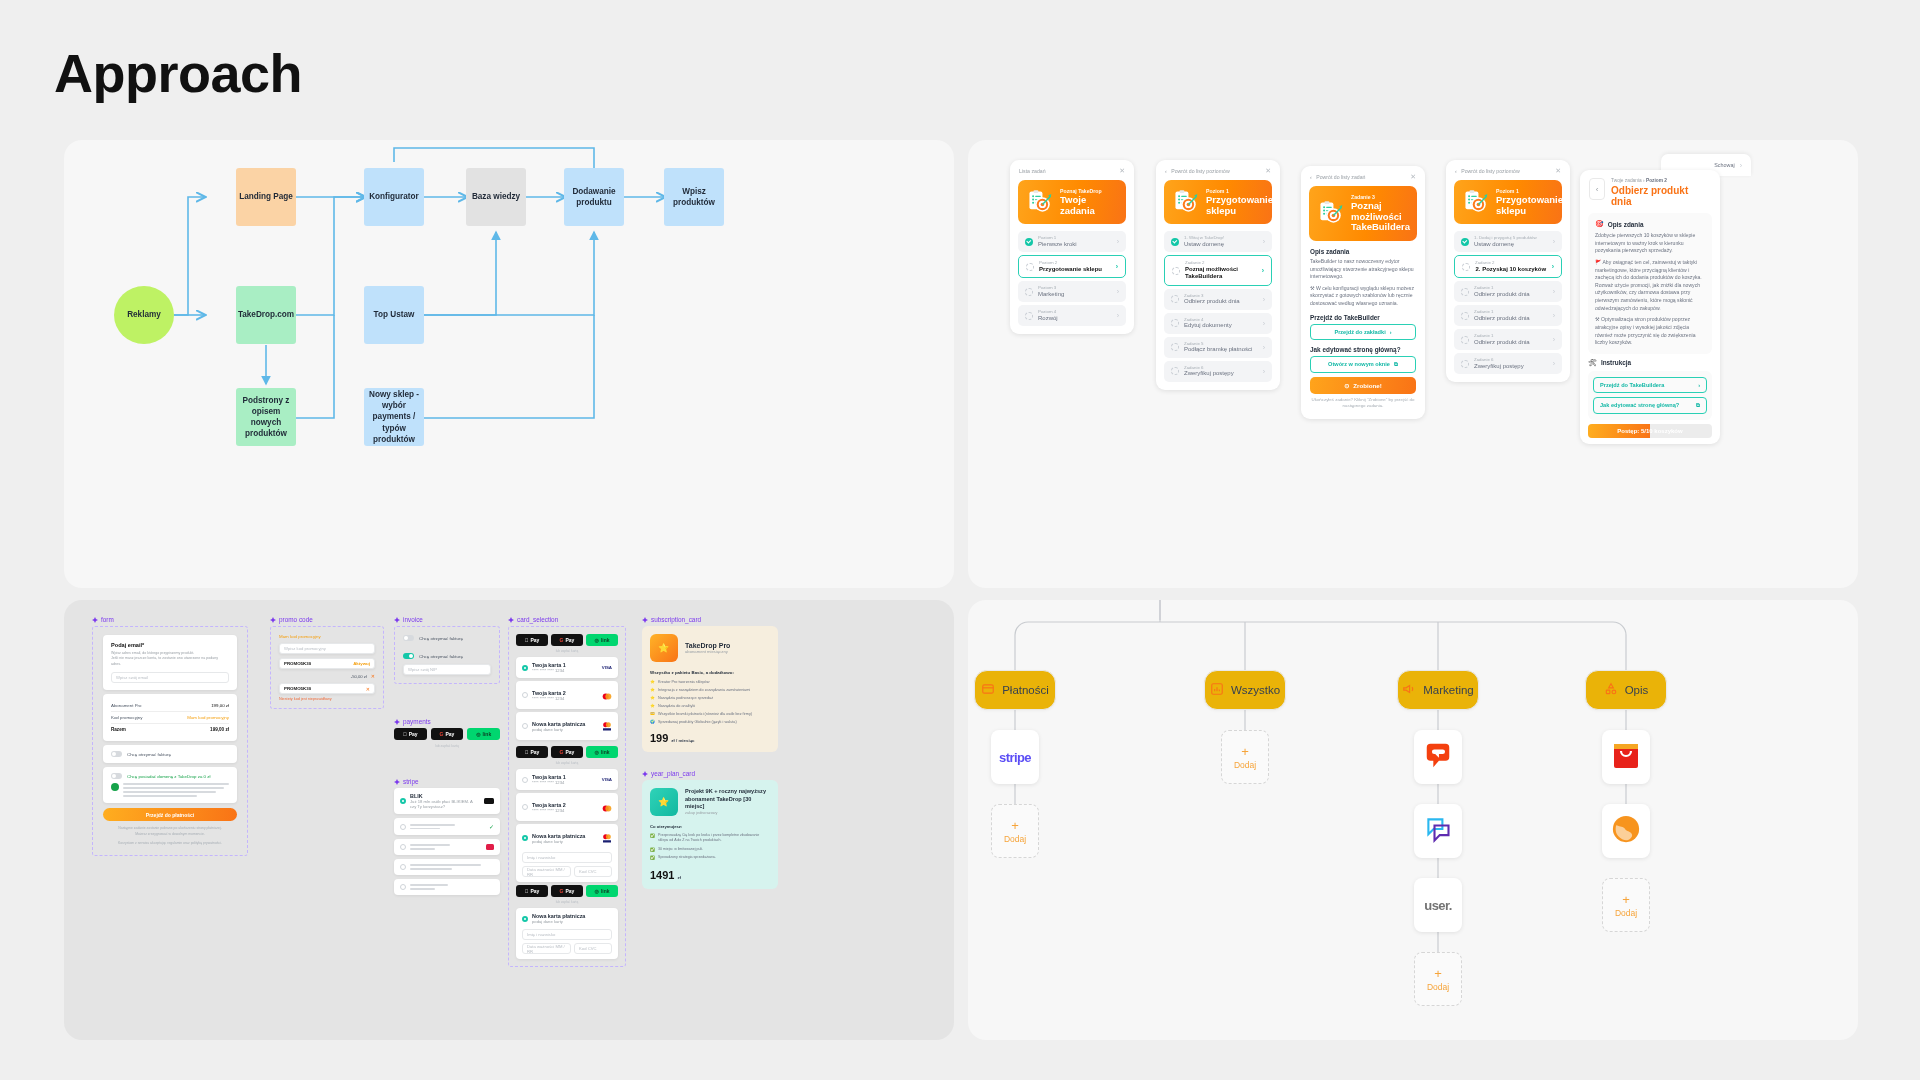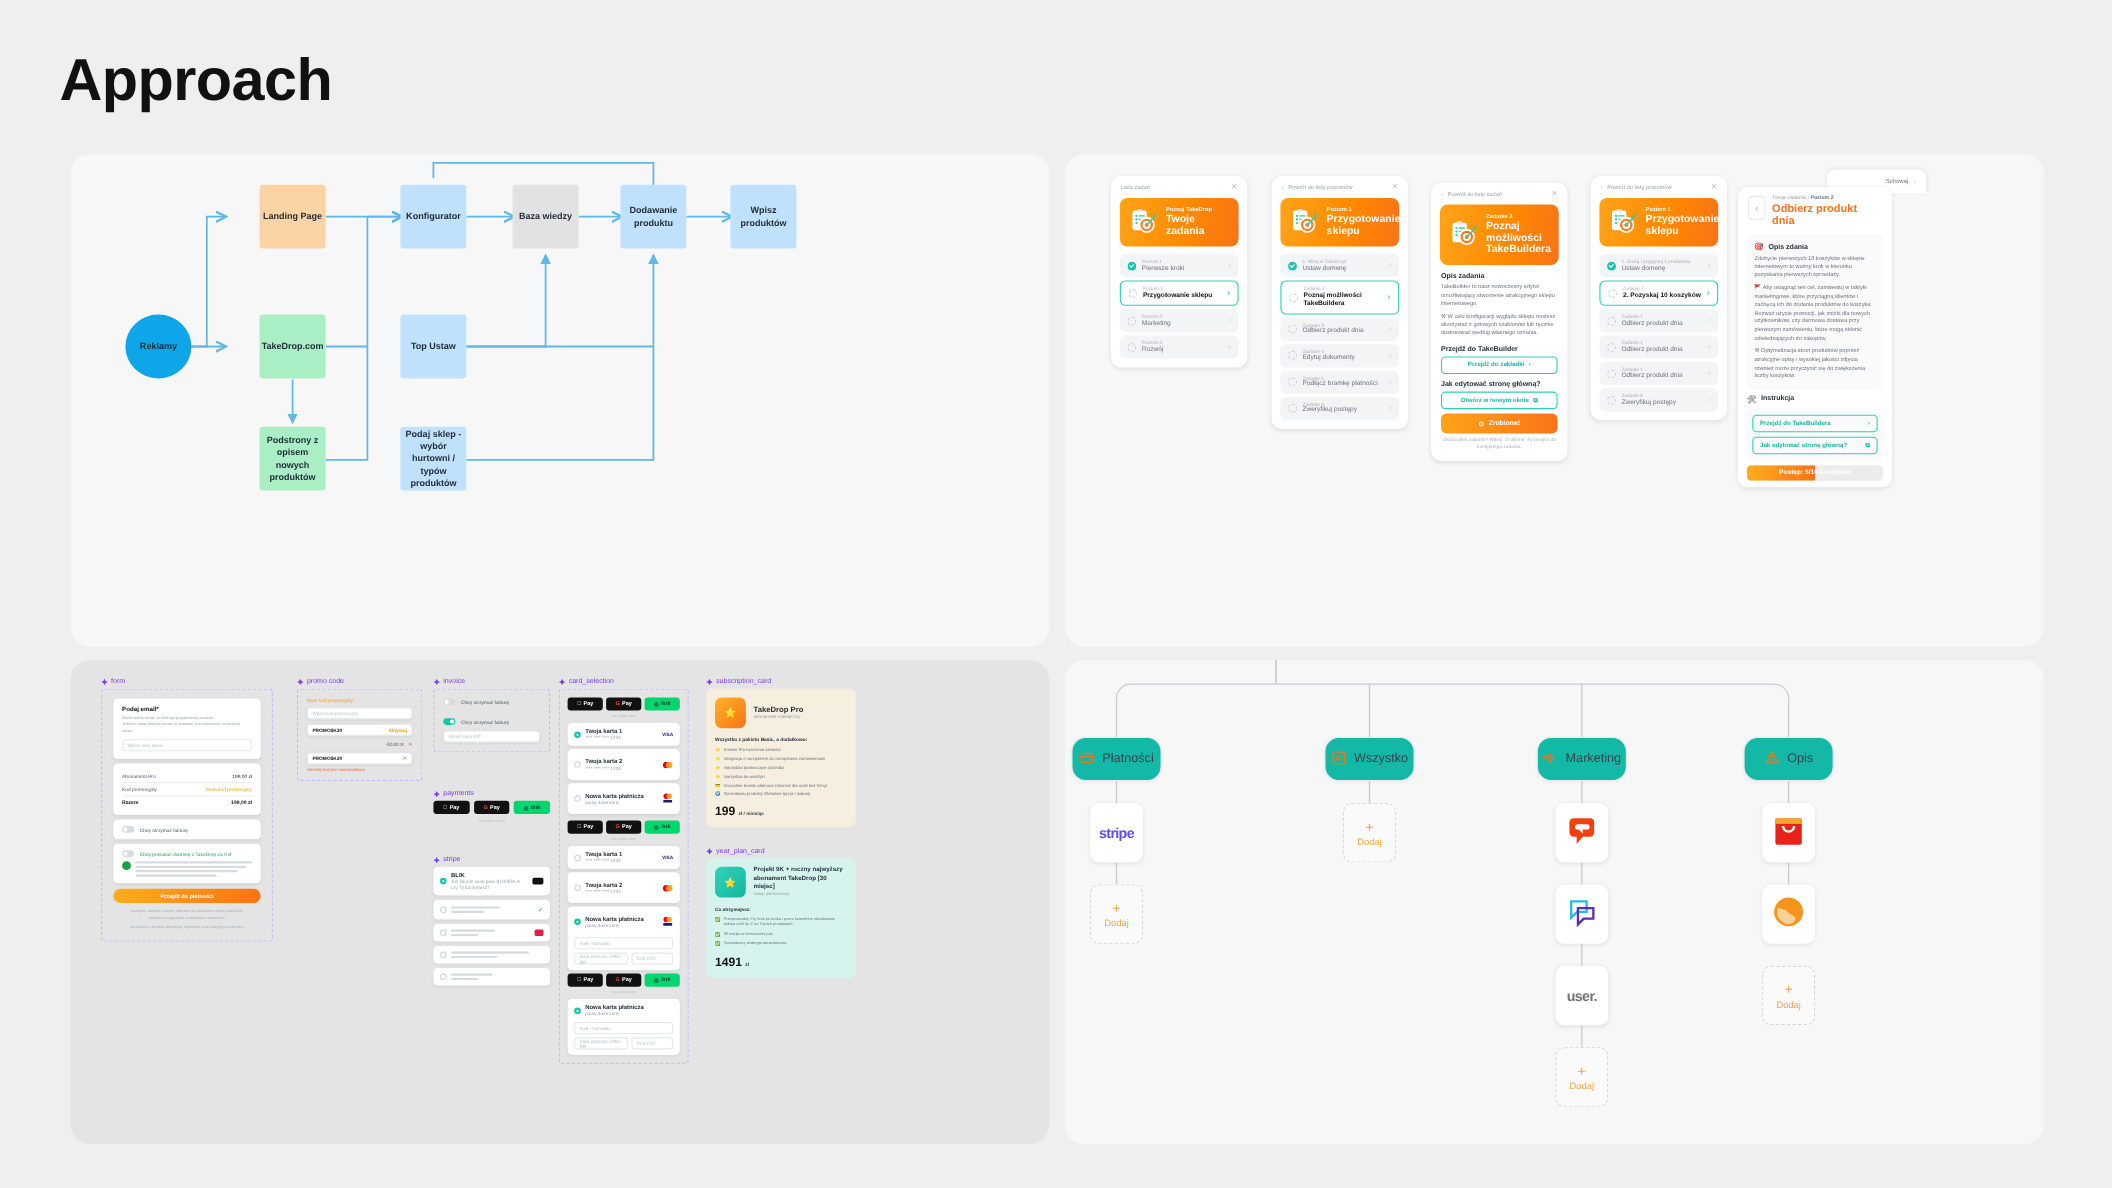--- a/index.html
+++ b/index.html
@@ -80,21 +80,21 @@
     font-size:6.2px;font-weight:800; display:flex;align-items:center;justify-content:center;gap:4px;
   }
   .note{font-size:4.4px;color:#a7aeb5;text-align:center;line-height:1.5;margin:2px 10px;}
   .crumb{font-size:4.8px;color:#9aa0a6;}
   .crumb b{color:#6b7280;font-weight:700;}
   .big-orange-h{font-size:10px;font-weight:800;color:#f97316;line-height:1.1;}
 
   
   .tree-svg{position:absolute;left:0;top:0;width:890px;height:440px;}
   .cat{
-    position:absolute;background:#14b8a6;border:1px solid #e9e9e9;border-radius:13px;
+    position:absolute;background:#eab308;border:1px solid #e9e9e9;border-radius:13px;
     height:40px;display:flex;align-items:center;justify-content:center;gap:7px;
     font-size:11.5px;color:#374151;box-shadow:0 1px 3px rgba(0,0,0,.04);
   }
   .tile{
     position:absolute;width:48px;height:54px;background:#fff;border-radius:8px;
     display:flex;align-items:center;justify-content:center;
     box-shadow:0 1px 4px rgba(0,0,0,.09);
   }
   .tile.add{background:#fafafa;border:1px dashed #d6d6d6;box-shadow:none;flex-direction:column;gap:2px;}
   .add-plus{font-size:13px;color:#f6a43a;line-height:1;}
@@ -170,21 +170,21 @@
 
         <path d="M232,278 L270,278 L270,175"></path>
 
         <path d="M360,175 L432,175 L432,92" marker-end="url(#ahf)"></path>
         <path d="M360,175 L530,175 L530,92" marker-end="url(#ahf)"></path>
 
         <path d="M360,278 L530,278 L530,175"></path>
       </g>
     </svg>
 
-    <div class="node ellipse" style="left:50px;top:146px;width:60px;height:58px;background:#0ea5e9;">
+    <div class="node ellipse" style="left:50px;top:146px;width:60px;height:58px;background:#bef264;">
       <span>Reklamy</span>
     </div>
     <div class="node" style="left:172px;top:28px;width:60px;height:58px;background:#fbd3a5;">
       <span>Landing Page</span>
     </div>
     <div class="node" style="left:300px;top:28px;width:60px;height:58px;background:#bfe1fb;">
       <span>Konfigurator</span>
     </div>
     <div class="node" style="left:402px;top:28px;width:60px;height:58px;background:#e2e2e2;">
       <span>Baza wiedzy</span>
@@ -198,21 +198,21 @@
     <div class="node" style="left:172px;top:146px;width:60px;height:58px;background:#a9eec4;">
       <span>TakeDrop.com</span>
     </div>
     <div class="node" style="left:300px;top:146px;width:60px;height:58px;background:#bfe1fb;">
       <span>Top Ustaw</span>
     </div>
     <div class="node" style="left:172px;top:248px;width:60px;height:58px;background:#a9eec4;">
       <span>Podstrony z opisem nowych produktów</span>
     </div>
     <div class="node" style="left:300px;top:248px;width:60px;height:58px;background:#bfe1fb;">
-      <span>Podaj sklep - wybór hurtowni / typów produktów</span>
+      <span>Nowy sklep - wybór payments / typów produktów</span>
     </div>
   </div>
 
   <div class="panel" id="panel-mobile">
 
     <div class="mcard" style="left:42px;top:20px;width:124px;">
       <div class="mc-top">
         <span class="mc-top-l">Lista zadań</span>
         <span class="mc-x">✕</span>
       </div>

